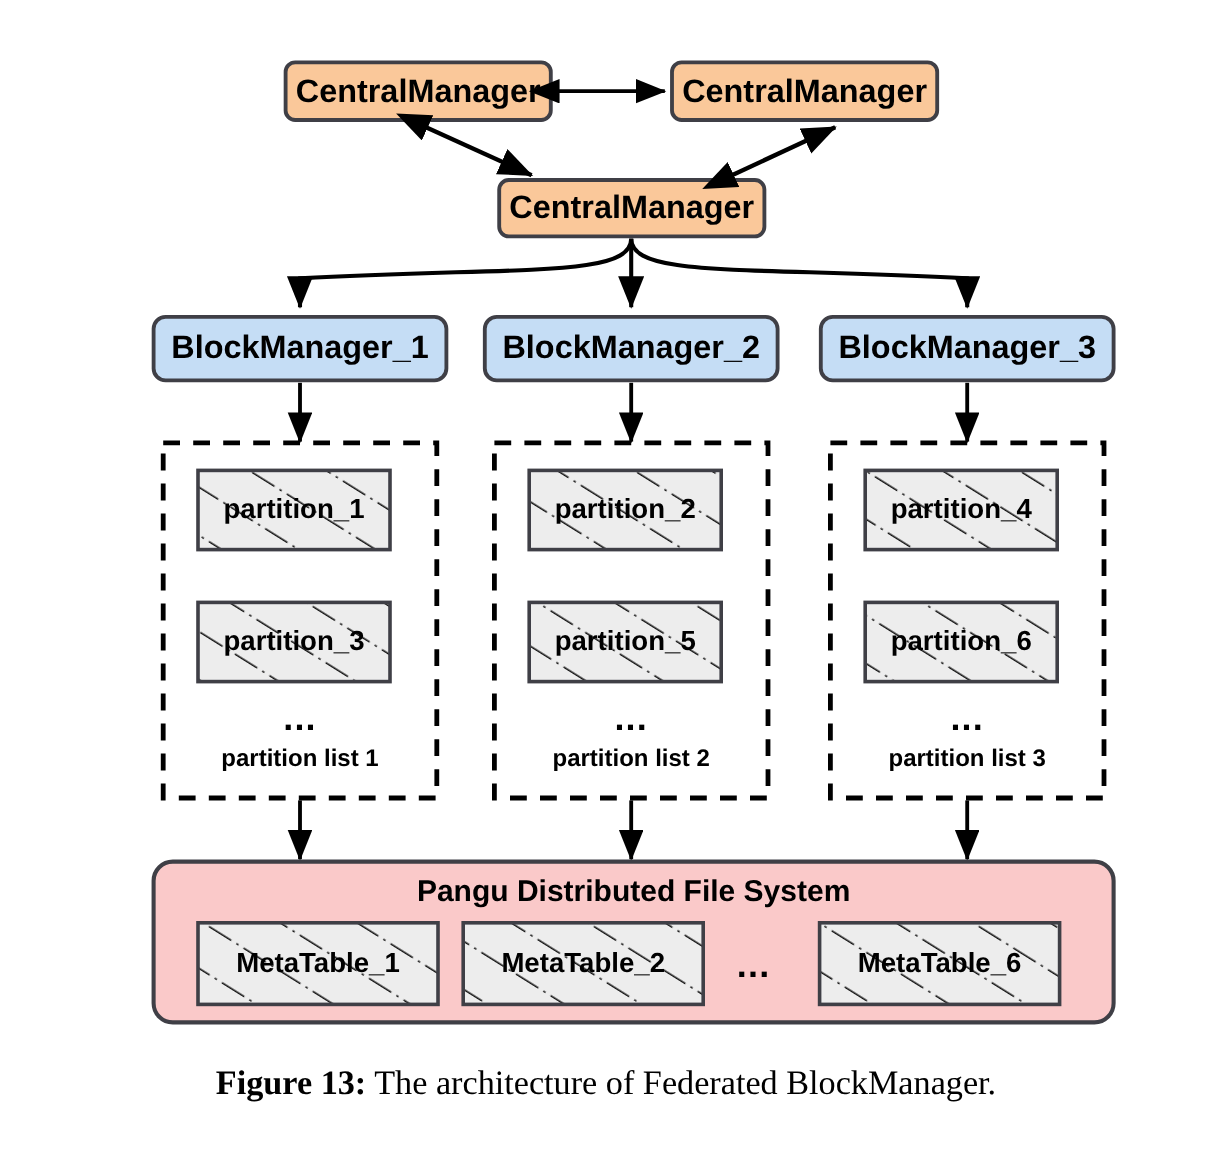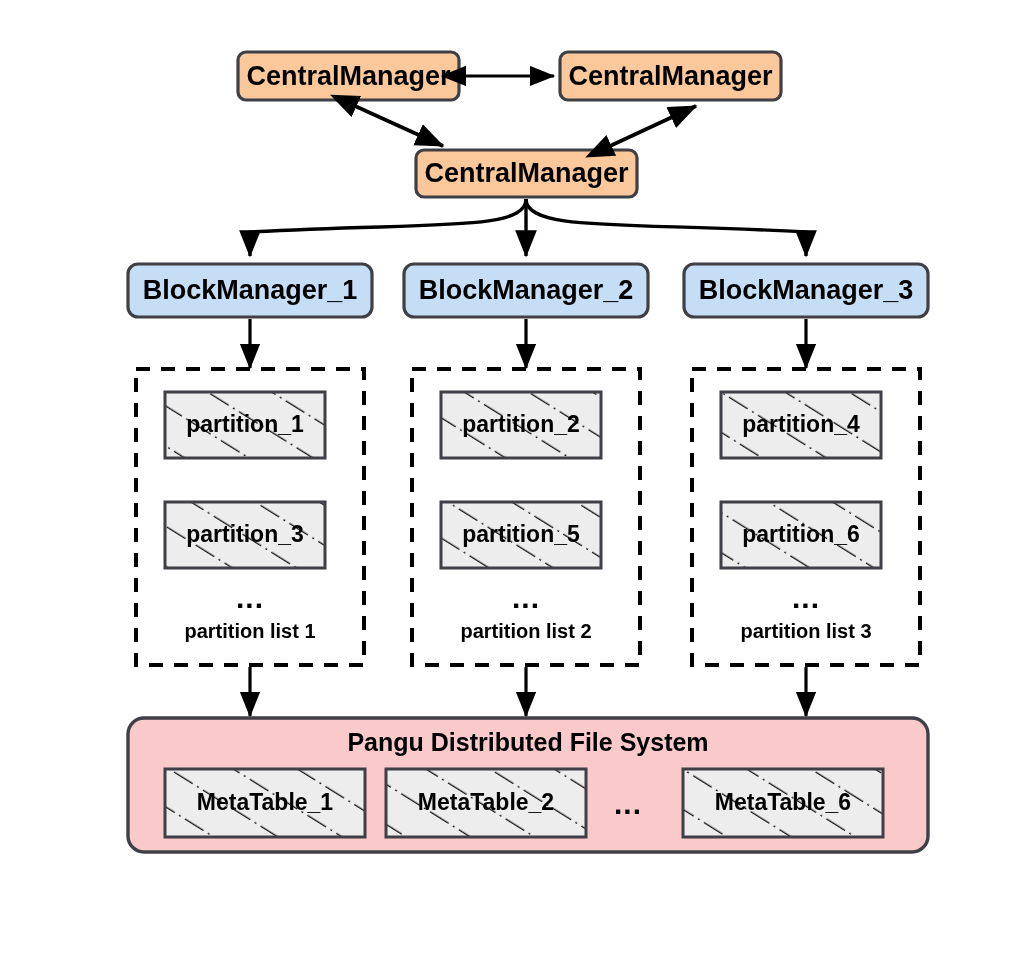--- a/index.html
+++ b/index.html
@@ -201,14 +201,17 @@
 
       <text class="box-label dots-label" x="600" y="806">...</text>
 
       <g>
         <rect x="655" y="769" width="200" height="68" fill="url(#hatch)" stroke="#3f3f46" stroke-width="3"></rect>
         <text class="box-label meta-label" x="755" y="804">MetaTable_6</text>
       </g>
     </g>
   </svg>
 
+  <div class="caption">
+    <b>Figure 13:</b><span> The architecture of Federated BlockManager.</span>
+  </div>
 
 </div>
 
 </body></html>

